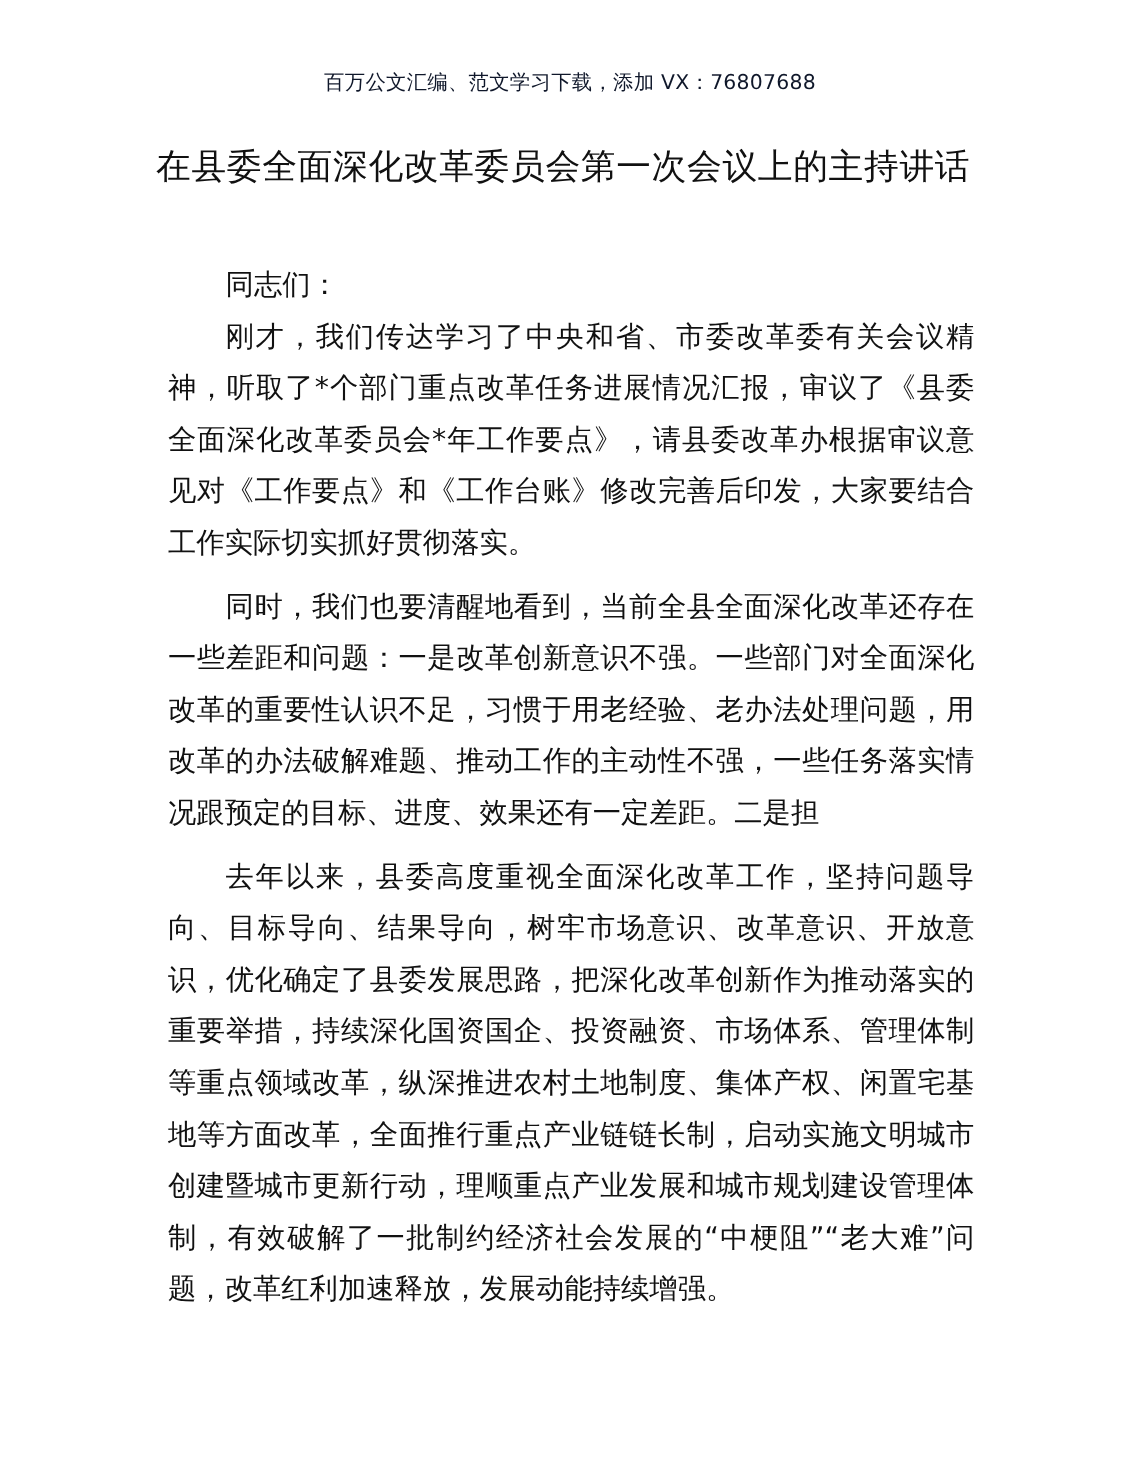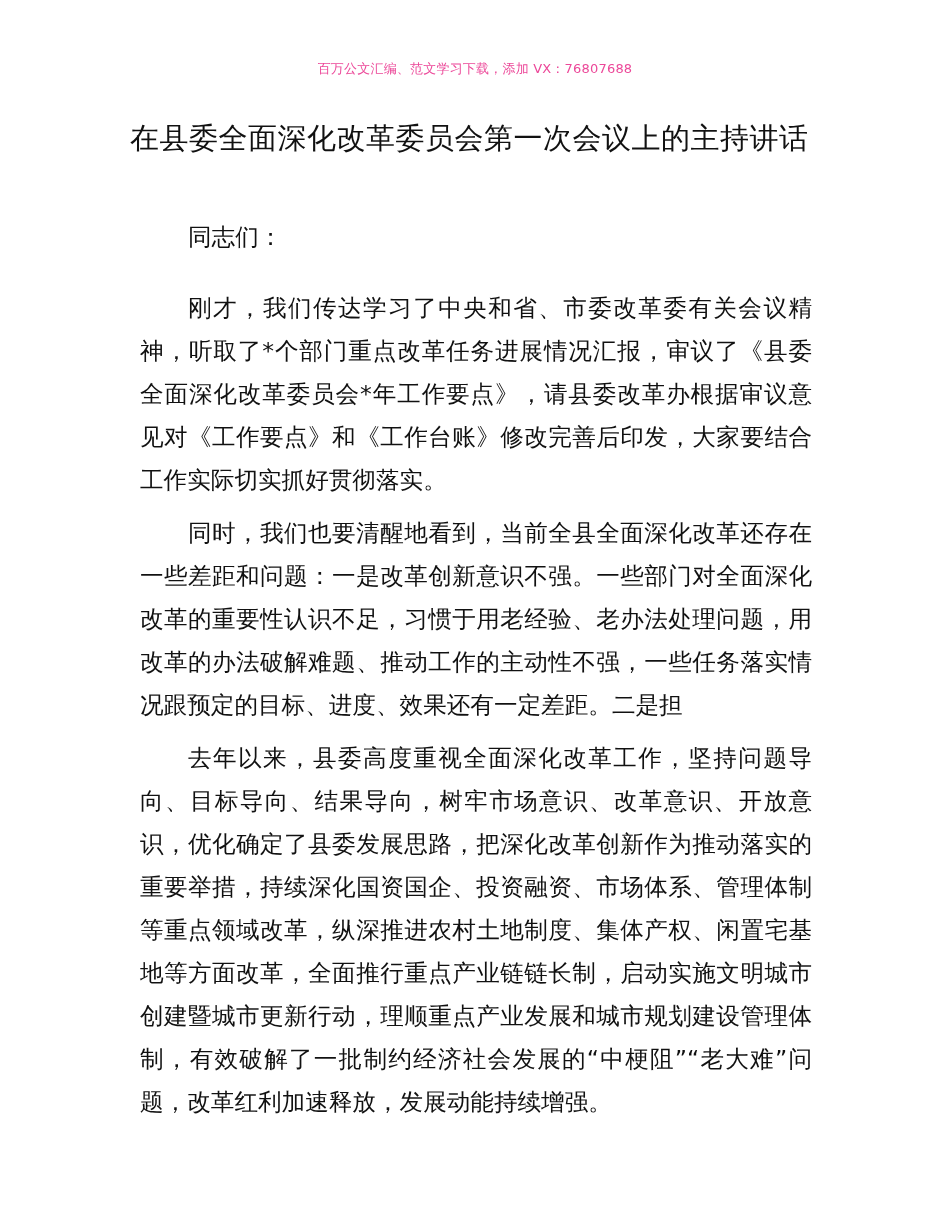--- a/index.html
+++ b/index.html
@@ -1,34 +1,34 @@
 <!DOCTYPE html>
 <html><head>
   <meta charset="utf-8">
   <style>
     html, body { margin: 0; padding: 0; background: #ffffff; }
     body { width: 950px; height: 1230px; position: relative; overflow: hidden; }
     .page { position: absolute; left: 0; top: 0; width: 950px; height: 1230px; background: #fff; }
     .header {
       position: absolute; top: 56px; left: 0; width: 950px; text-align: center;
-      color: #ec4899; font-family: "DejaVu Sans", sans-serif; font-size: 13px; line-height: 26px;
+      color: #0f172a; font-family: "DejaVu Sans", sans-serif; font-size: 17px; line-height: 26px;
       letter-spacing: 0.2px;
     }
     .title {
       position: absolute; top: 116px; left: 130px; width: 690px; 
       color: #111; font-family: "DejaVu Sans", sans-serif; font-size: 29px; line-height: 45px;
       letter-spacing: 0.5px;
     }
     .body {
       position: absolute; top: 216px; left: 140px; width: 672px;
       color: #111; font-family: "DejaVu Sans", sans-serif; font-size: 23.6px; line-height: 43px;
       text-align: justify;
     }
     .body p { margin: 0 0 10px 0; text-indent: 48px; }
-    .body p.salutation { margin-bottom: 28px; }
+    .body p.salutation { margin-bottom: 0; }
   </style>
 </head>
 <body>
 
 <div class="page">
   <div class="header">百万公文汇编、范文学习下载，添加 VX：76807688</div>
   <div class="title">在县委全面深化改革委员会第一次会议上的主持讲话</div>
   <div class="body">
     <p class="salutation">同志们：</p>
     <p>刚才，我们传达学习了中央和省、市委改革委有关会议精神，听取了*个部门重点改革任务进展情况汇报，审议了《县委全面深化改革委员会*年工作要点》，请县委改革办根据审议意见对《工作要点》和《工作台账》修改完善后印发，大家要结合工作实际切实抓好贯彻落实。</p>

